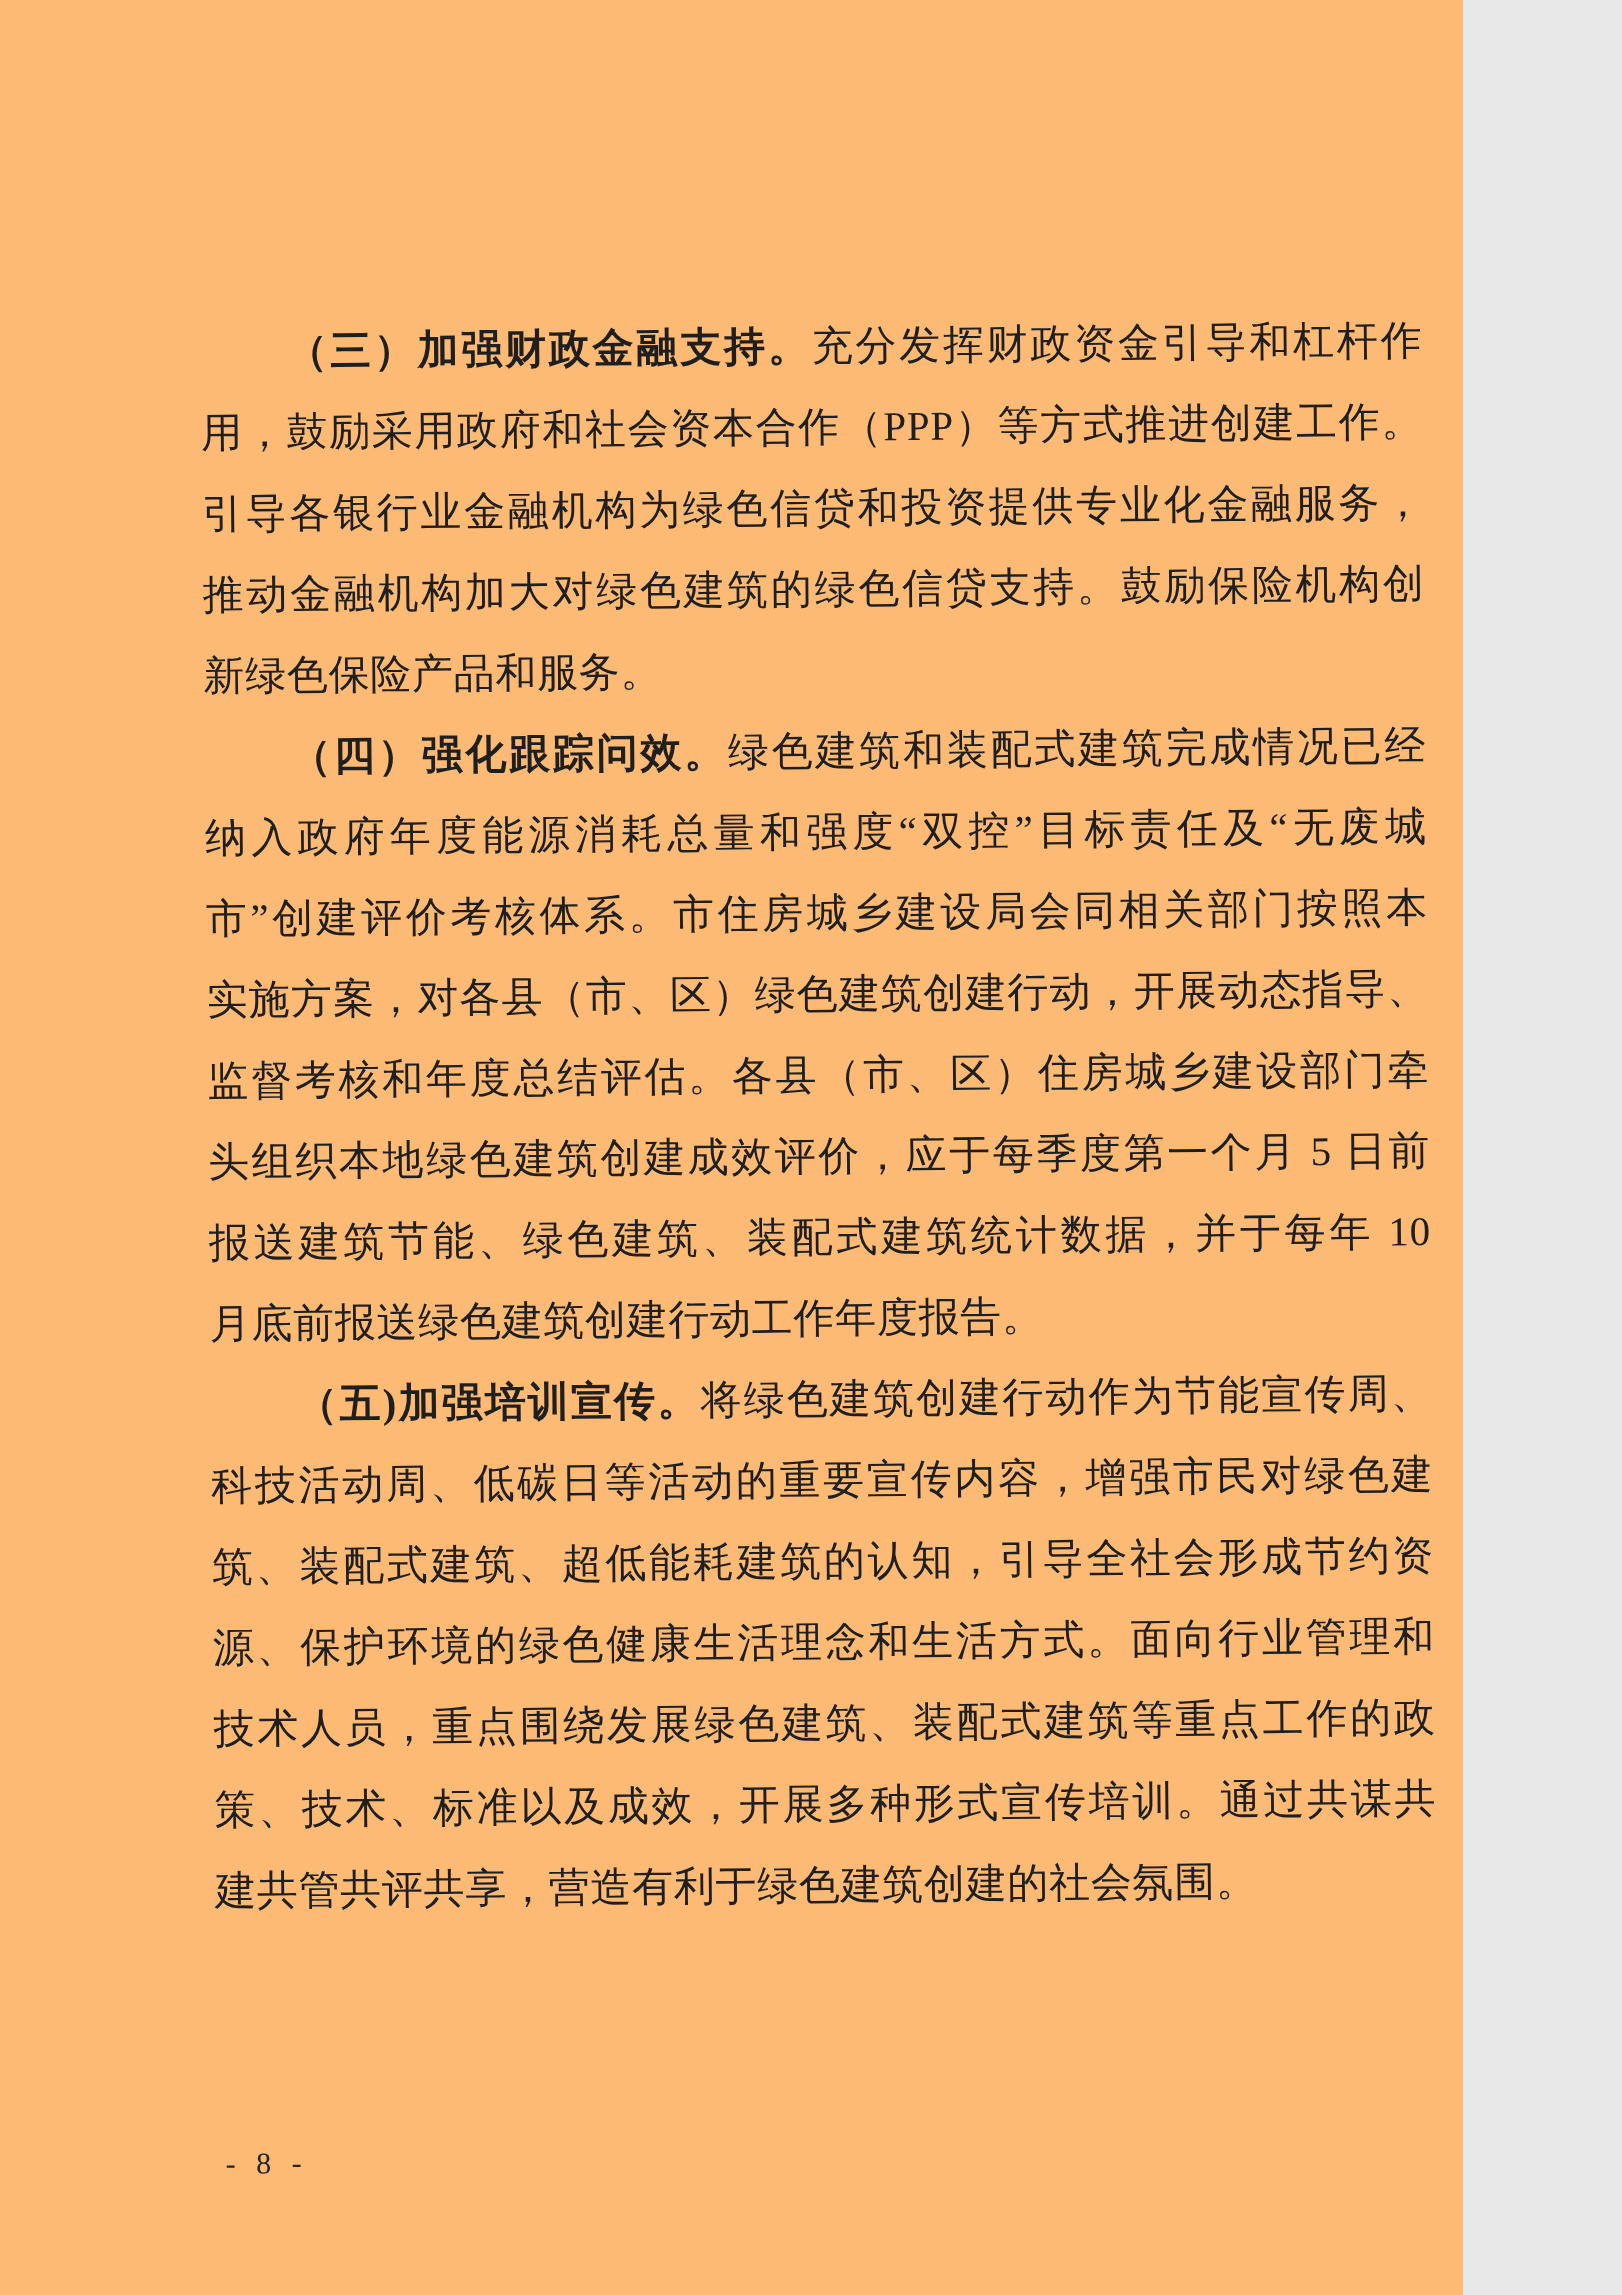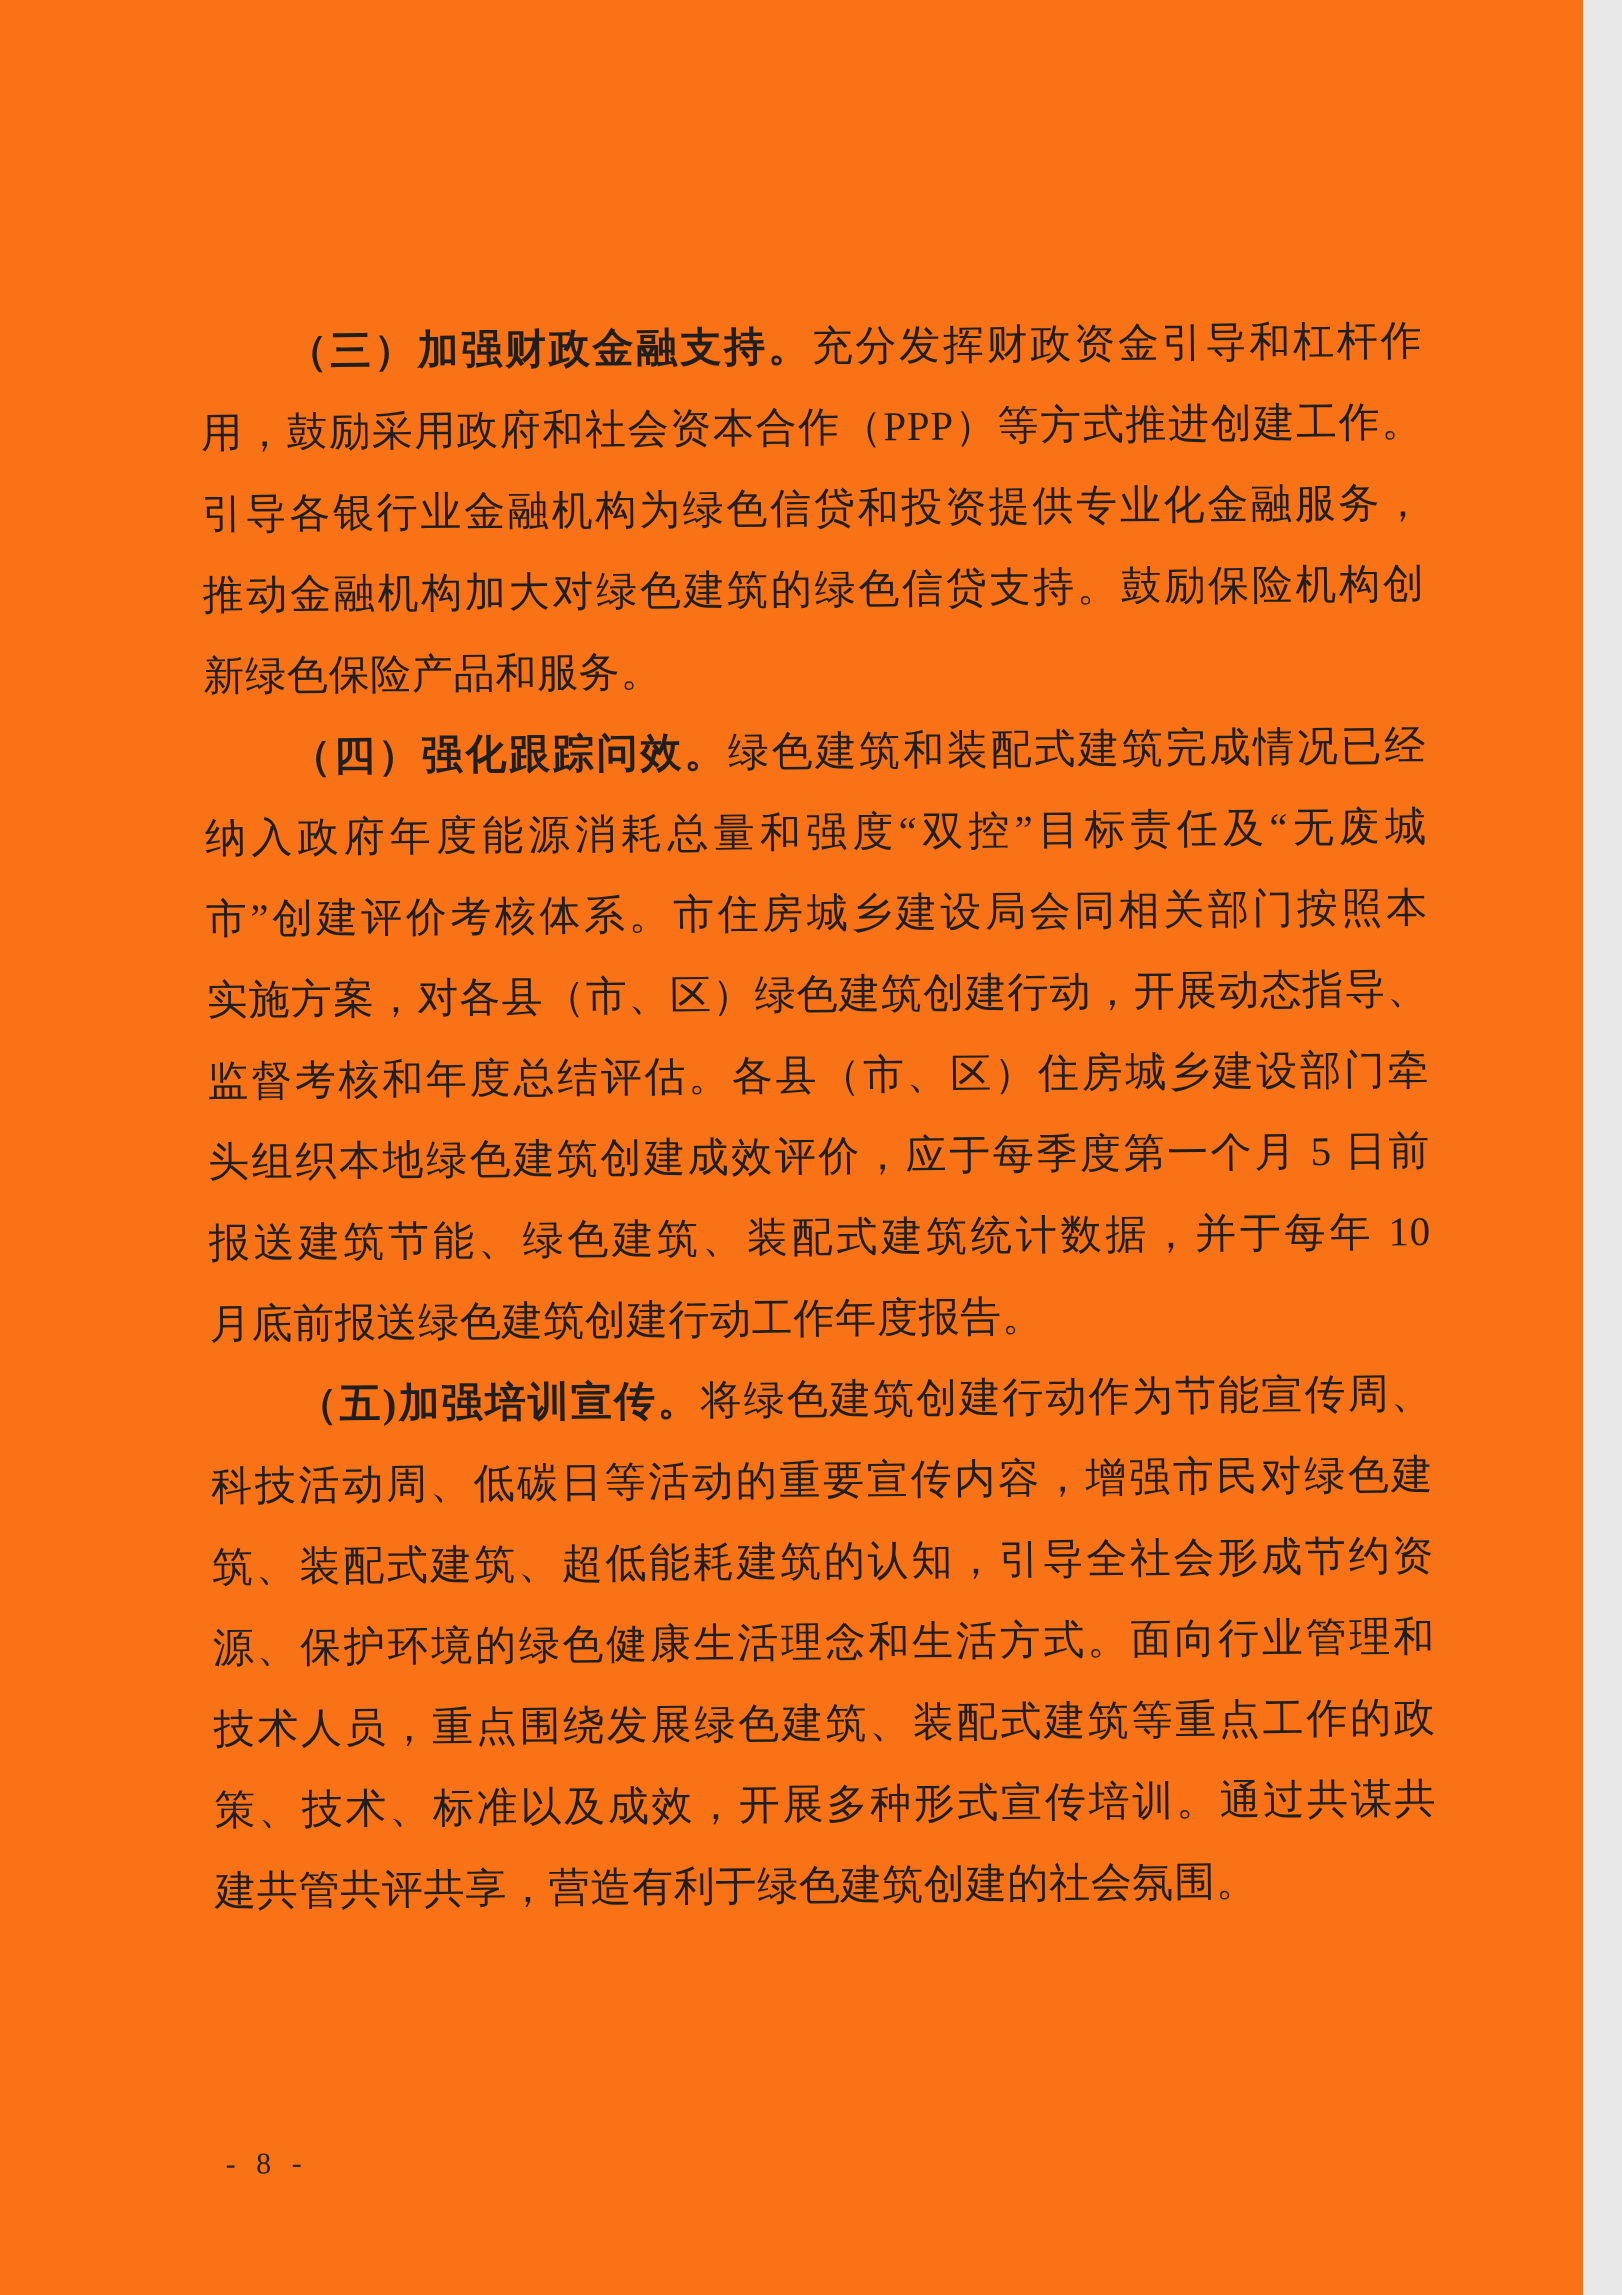--- a/index.html
+++ b/index.html
@@ -2,23 +2,23 @@
 <html style="font-size:10.5px"><head>
 <meta charset="utf-8">
 <style>
   html, body {
     margin: 0;
     padding: 0;
     background: #e8e8e8;
   }
   .page {
     position: relative;
-    width: 1583px;
+    width: 1463px;
     height: 2295px;
-    background: #f97316;
+    background: #fdba74;
     overflow: hidden;
   }
   
   .scan {
     position: absolute;
     left: 0; top: 0;
     width: 1623px;
     height: 2295px;
     transform: rotate(-0.55deg);
     transform-origin: 50% 50%;

